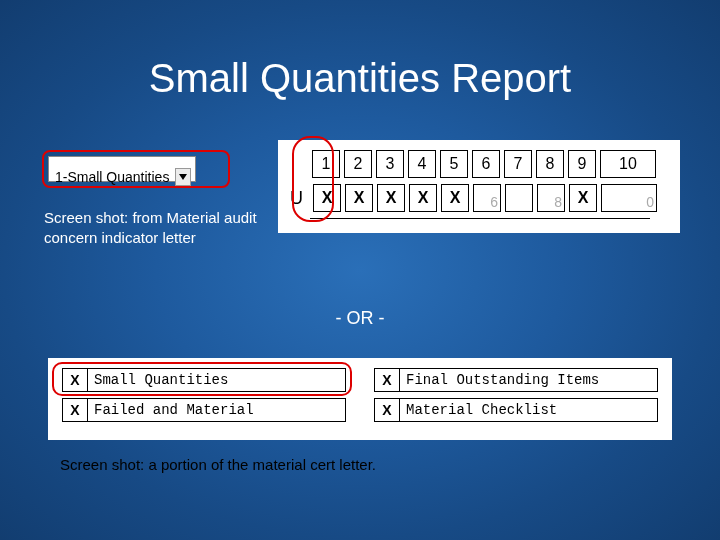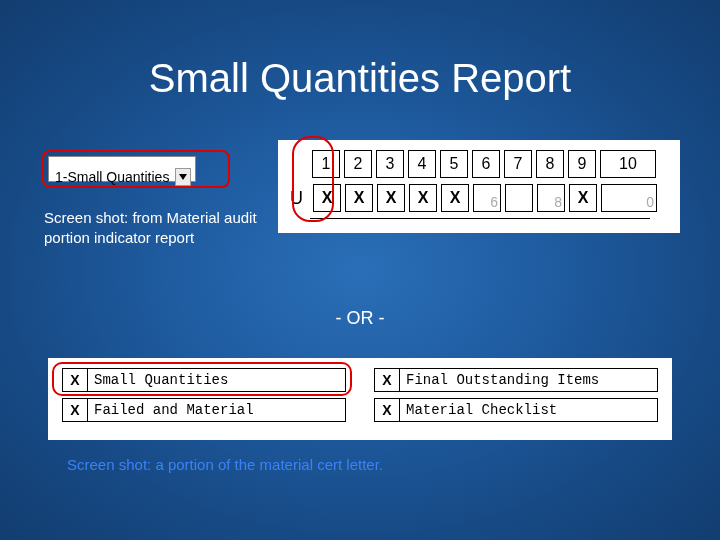--- a/index.html
+++ b/index.html
@@ -164,40 +164,39 @@
     display: flex;
     align-items: center;
     padding-left: 6px;
     font-family: Liberation Mono, monospace;
     font-size: 14px;
   }
   .caption2 {
     position: absolute;
     top: 456px;
     left: 60px;
-    color: #3b82f6;
+    color: #000000;
     font-family: Verdana, Arial, sans-serif;
     font-size: 15px;
-    margin-left: 7px;
   }
 </style>
 </head>
 <body>
 
 <h1 class="slide-title">Small Quantities Report</h1>
 
 <div style="position:absolute; top:156px; left:48px;">
   <div class="dropdown-box">
     <span>1-Small Quantities</span>
     <span class="arrow"></span>
   </div>
 </div>
 <div class="red-outline-1" style="top:150px; left:42px; width:188px; height:38px;"></div>
 
-<div class="caption1">Screen shot: from Material audit portion indicator report</div>
+<div class="caption1">Screen shot: from Material audit concern indicator letter</div>
 
 <div class="grid-panel">
   <div class="grid-row" style="margin-left:22px;">
     <div class="cell">1</div>
     <div class="cell">2</div>
     <div class="cell">3</div>
     <div class="cell">4</div>
     <div class="cell">5</div>
     <div class="cell">6</div>
     <div class="cell">7</div>

